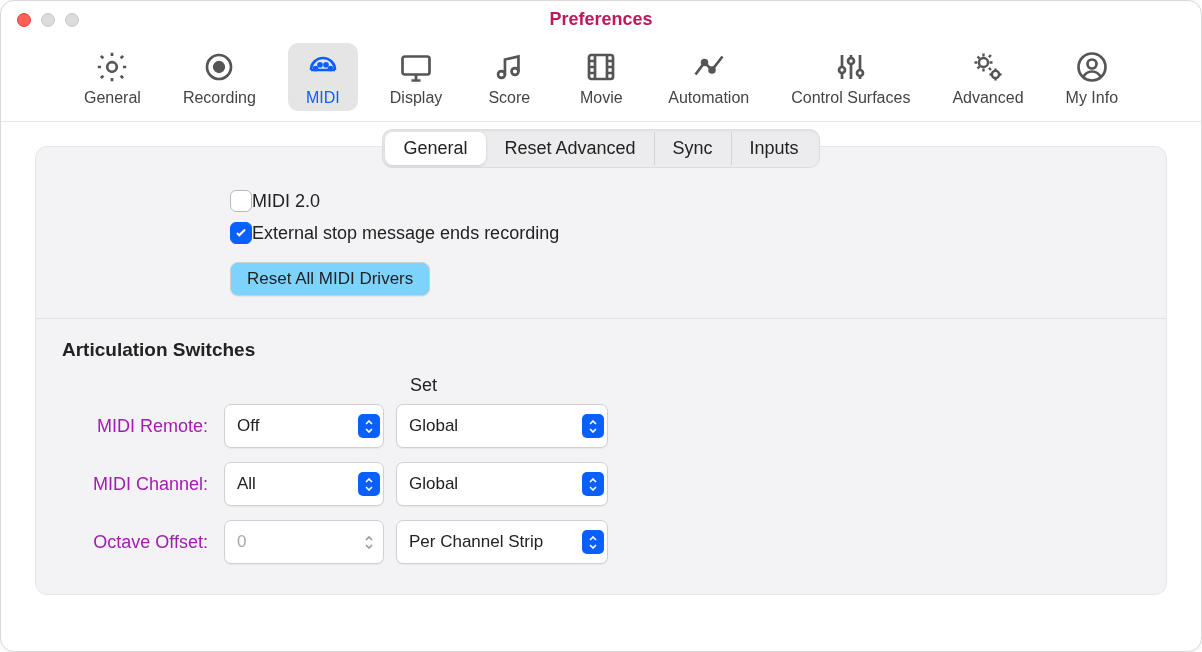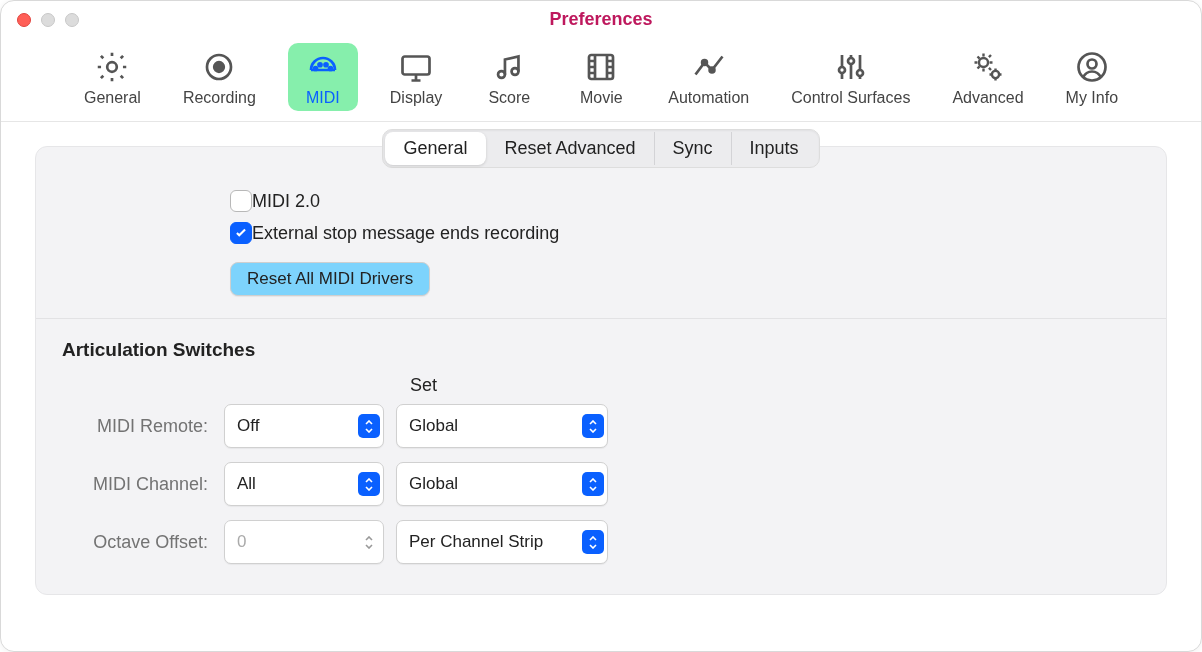--- a/index.html
+++ b/index.html
@@ -56,21 +56,21 @@
       display: flex;
       flex-direction: column;
       align-items: center;
       gap: 4px;
       padding: 6px 10px 4px;
       border-radius: 10px;
       cursor: default;
       color: #444;
       min-width: 70px;
     }
-    .tool.selected { background: #86efac; color: #0a60ff; }
+    .tool.selected { background: #e5e5e5; color: #0a60ff; }
     .tool.selected .ic { color: #0a60ff; }
     .tool .ic { width: 36px; height: 36px; color: #555; }
     .tool-label { font-size: 16px; color: inherit; }
 
     .content { padding: 24px 34px 30px; }
     .panel {
       background: #f3f3f5;
       border: 1px solid #e6e6e8;
       border-radius: 12px;
       padding: 20px 26px 30px;
@@ -141,21 +141,21 @@
       column-gap: 12px; row-gap: 14px;
       align-items: center;
     }
     .grid .set-header {
       grid-column: 3 / 4;
       text-align: left;
       font-size: 18px;
       padding-left: 14px;
       margin-bottom: -6px;
     }
-    .row-label { text-align: right; font-size: 18px; color: #737373; padding-right: 4px;}
+    .row-label { text-align: right; font-size: 18px; color: #a21caf; padding-right: 4px;}
     .popup {
       display: flex; align-items: center; justify-content: space-between;
       background: #fff;
       border: 1px solid #d0d0d0;
       border-radius: 7px;
       padding: 3px 3px 3px 12px;
       height: 44px;
       box-shadow: 0 1px 1px rgba(0,0,0,0.05);
       font-size: 17px;
     }

